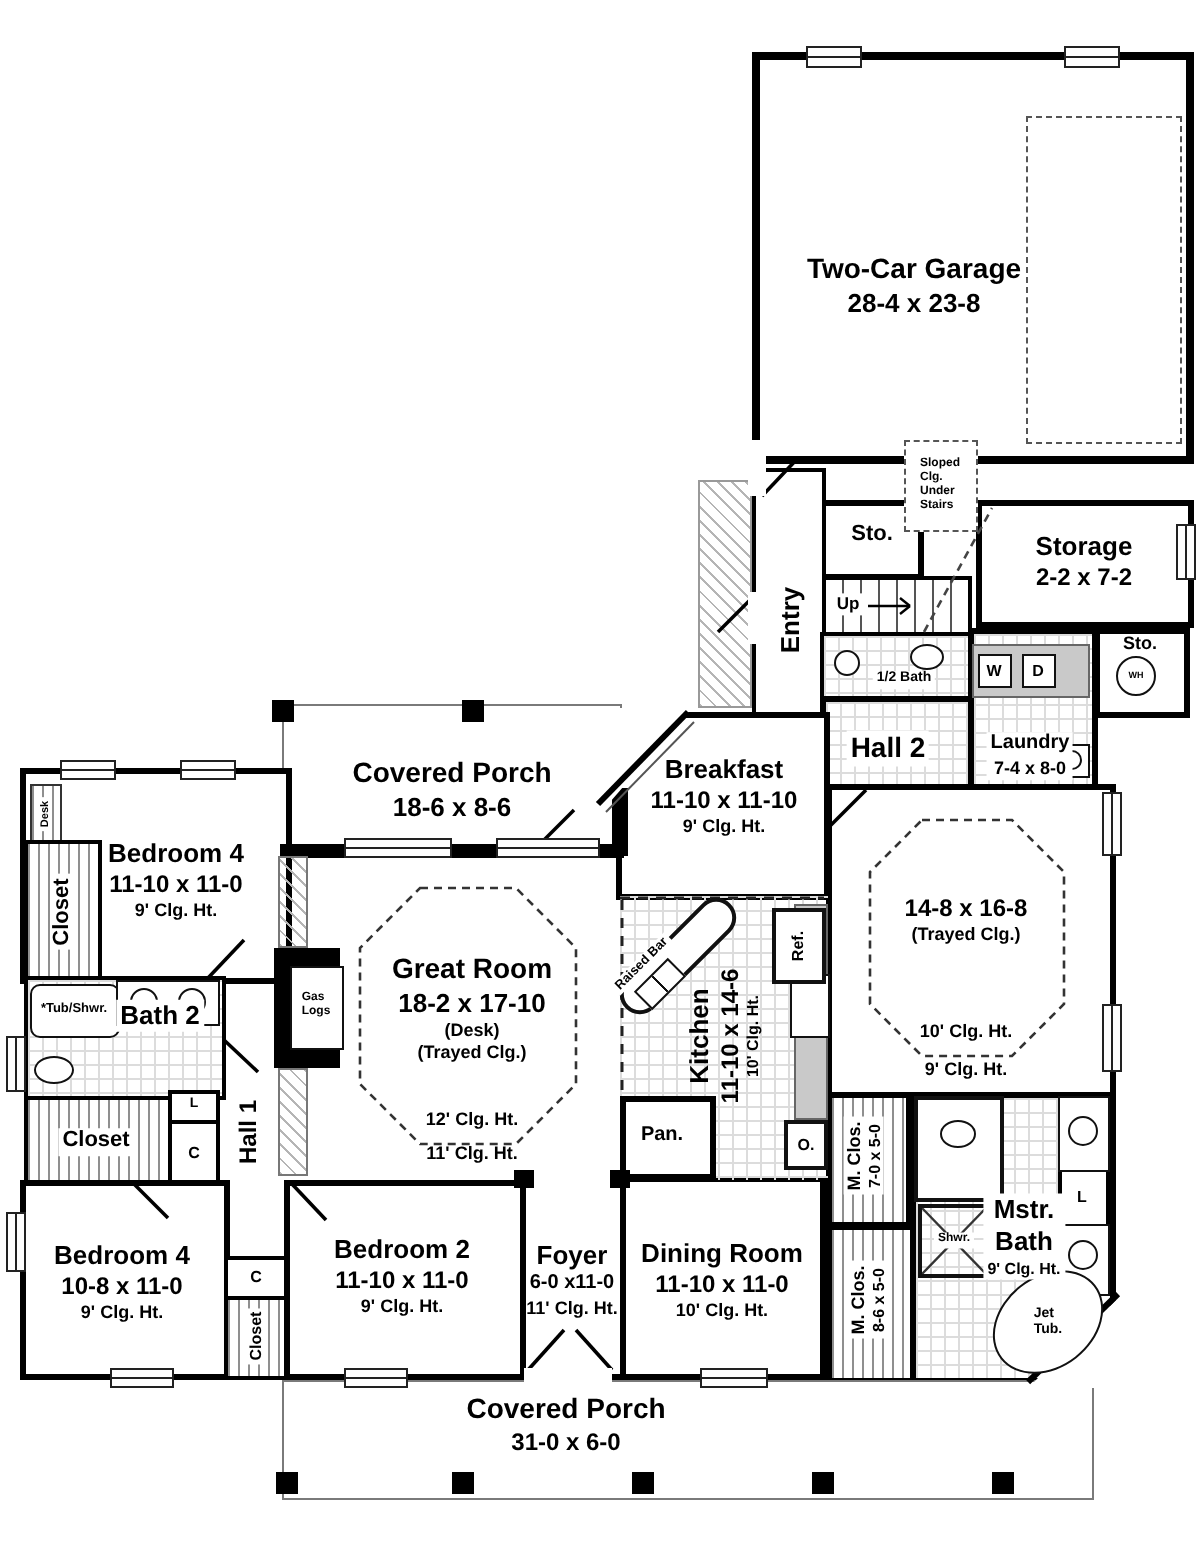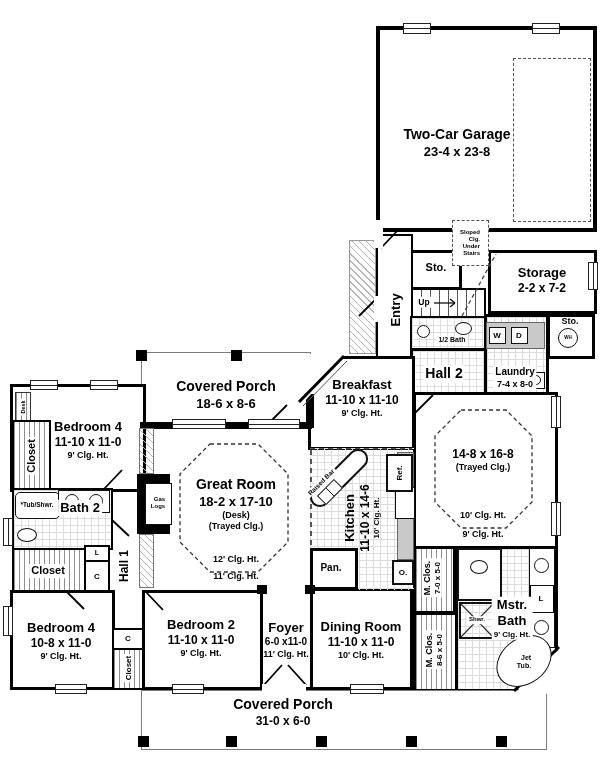--- a/index.html
+++ b/index.html
@@ -15,21 +15,21 @@
   .wall{position:absolute;background:#000}
   .gray{position:absolute;background:#c9c9c9;border:1px solid #666;box-sizing:border-box}
   .whitebox{position:absolute;background:#fff;border:1.5px solid #111;box-sizing:border-box}
   .porch{position:absolute;border:1.5px solid #7a7a7a;box-sizing:border-box;background:#fff}
   .dashbox{position:absolute;border:1.2px dashed #555;box-sizing:border-box;background:#fff}
   .col{position:absolute;width:11px;height:11px;background:#000}
   .winh,.winv,.gap{position:absolute;background:#fff;box-sizing:border-box}
   .winh{border:1.5px solid #222;background-image:linear-gradient(to bottom,transparent 44%,#222 44%,#222 58%,transparent 58%)}
   .winv{border:1.5px solid #222;background-image:linear-gradient(to right,transparent 44%,#222 44%,#222 58%,transparent 58%)}
   .clabel{position:absolute;transform:translate(-50%,-50%);display:flex;flex-direction:column;
-          align-items:center;text-align:right;font-weight:bold;line-height:1.25;white-space:nowrap}
+          align-items:center;text-align:left;font-weight:bold;line-height:1.25;white-space:nowrap}
   .vlabel{position:absolute;font-weight:bold;white-space:nowrap;
           transform:translate(-50%,-50%) rotate(-90deg)}
   .dlabel{position:absolute;font-weight:bold;white-space:nowrap;
           transform:translate(-50%,-50%) rotate(-45deg)}
   .vblock{position:absolute;transform:translate(-50%,-50%) rotate(-90deg);display:flex;
           flex-direction:column;align-items:center;text-align:center;font-weight:bold;
           line-height:1.2;white-space:nowrap}
   .pre{white-space:pre-line}
   .chip{background:#fff;padding:0 2px}
   .f14{font-size:14px}.f13{font-size:13px}.f12{font-size:12px}.f11{font-size:11px}
@@ -188,21 +188,21 @@
   <div class="winh" style="left:172px;top:419px;width:54px;height:10px"></div>
   <div class="winh" style="left:248px;top:419px;width:52px;height:10px"></div>
   <div class="gap" style="left:262px;top:684px;width:44px;height:11px"></div>
   <div class="gap" style="left:374px;top:220px;width:9px;height:28px"></div>
   <div class="gap" style="left:374px;top:296px;width:9px;height:26px"></div>
 
   <div class="dashbox" style="left:452px;top:220px;width:37px;height:46px"></div>
 
   <div class="clabel" style="left:457px;top:143px">
     <span class="f14">Two-Car Garage</span>
-    <span class="f13">23-4 x 23-8</span>
+    <span class="f13">28-4 x 23-8</span>
   </div>
   <div class="clabel pre f6" style="left:470px;top:243px;line-height:1.15">Sloped
 Clg.
 Under
 Stairs</div>
   <div class="clabel f11" style="left:436px;top:268px">Sto.</div>
   <div class="clabel" style="left:542px;top:281px">
     <span class="f13">Storage</span>
     <span class="f12">2-2 x 7-2</span>
   </div>

